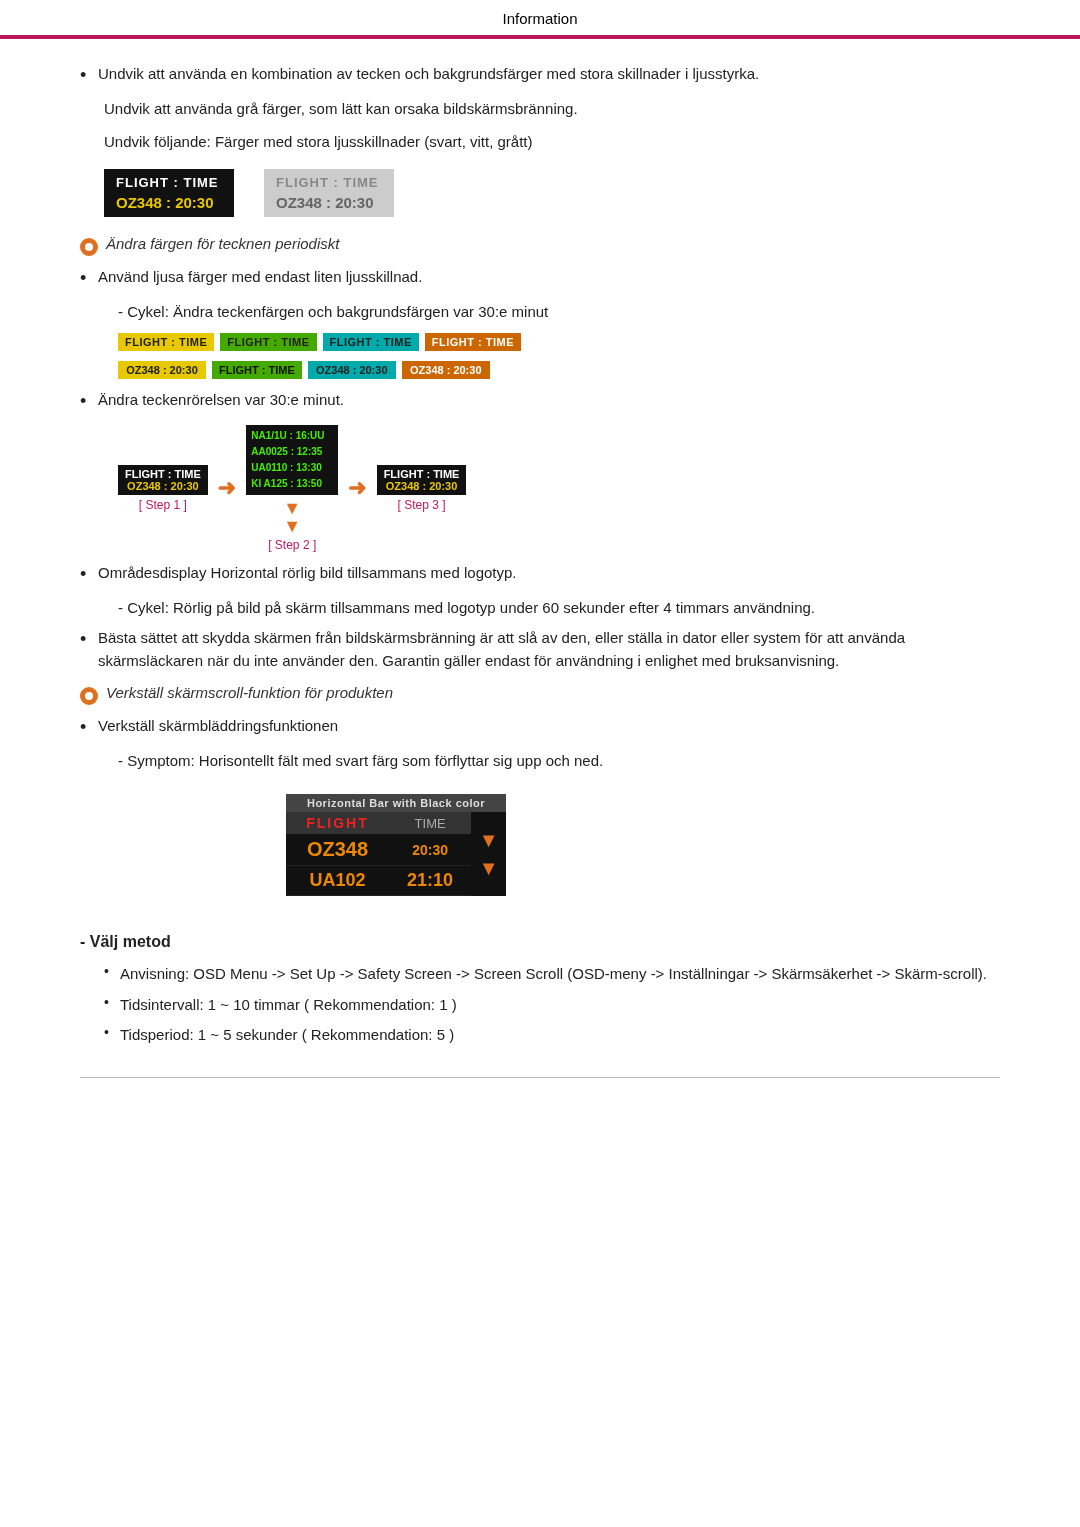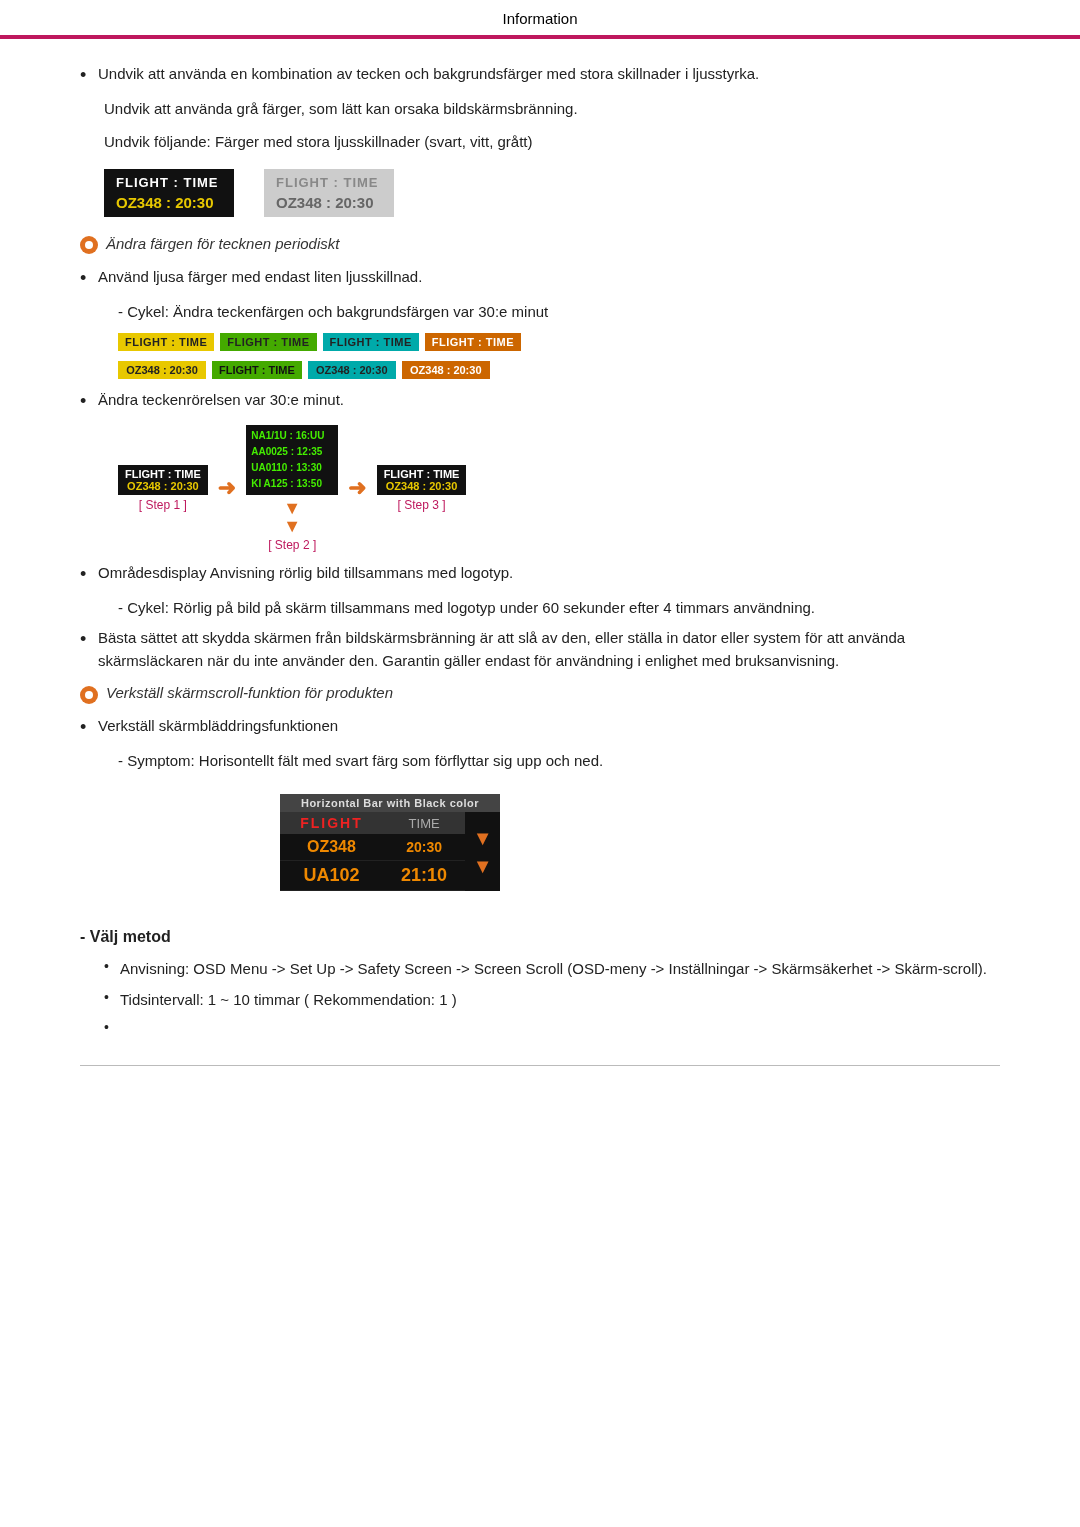--- a/index.html
+++ b/index.html
@@ -77,21 +77,21 @@
     }
     .flight-box-grey .row1 {
       color: #888;
     }
     .flight-box-grey .row2 {
       color: #666;
     }
     
     .orange-bullet {
       display: flex;
-      align-items: center;
+      align-items: flex-end;
       margin: 10px 0 10px 0;
     }
     .orange-circle {
       width: 18px;
       height: 18px;
       background: #e07020;
       border-radius: 50%;
       min-width: 18px;
       margin-right: 8px;
       margin-top: 2px;
@@ -195,20 +195,21 @@
     }
     
     .hbar-container {
       margin: 14px 0 14px 200px;
       display: inline-block;
     }
     .hbar-table {
       border-collapse: collapse;
       min-width: 220px;
       background: #0f766e;
+      margin-left: 6px;
     }
     .hbar-header-row td {
       background: #333;
       color: #ccc;
       font-size: 11px;
       padding: 3px 10px;
       text-align: center;
     }
     .hbar-data-row td {
       background: #111;
@@ -379,21 +380,21 @@
         <div>FLIGHT  :  TIME</div>
         <div class="s-r2">OZ348   :  20:30</div>
       </div>
       <div class="step-label">[ Step 3 ]</div>
     </div>
   </div>
 
   
   <div class="bullet-item">
     <span class="bullet-dot">•</span>
-    <span class="bullet-text">Områdesdisplay Anvisning rörlig bild tillsammans med logotyp.</span>
+    <span class="bullet-text">Områdesdisplay Horizontal rörlig bild tillsammans med logotyp.</span>
   </div>
 
   
   <div class="indent-dash">
     <span>- Cykel: Rörlig på bild på skärm tillsammans med logotyp under 60 sekunder efter 4 timmars användning.</span>
   </div>
 
   
   <div class="bullet-item">
     <span class="bullet-dot">•</span>
@@ -429,21 +430,21 @@
         <td style="color:#aaa; font-size:13px;">TIME</td>
         <td class="hbar-arrow-col" rowspan="3">
           <div class="hbar-scroll-indicator">
             <div class="arrow-down" style="color:#e07020; font-size:20px;">▼</div>
             <div style="height:8px;"></div>
             <div class="arrow-down" style="color:#e07020; font-size:20px;">▼</div>
           </div>
         </td>
       </tr>
       <tr class="hbar-data-row">
-        <td style="color:#ee8800; font-size:16px;">OZ348</td>
+        <td style="color:#ee8800; font-size:20px;">OZ348</td>
         <td style="color:#ee8800; font-size:14px;">20:30</td>
       </tr>
       <tr class="hbar-data-row">
         <td style="color:#ee8800; font-size:18px;">UA102</td>
         <td style="color:#ee8800; font-size:18px;">21:10</td>
       </tr>
     </tbody>
       </table>
   </div>
 
@@ -455,17 +456,18 @@
     <span class="sub-bullet-text">Anvisning: OSD Menu -&gt; Set Up -&gt; Safety Screen -&gt; Screen Scroll (OSD-meny -&gt; Inställningar -&gt; Skärmsäkerhet -&gt; Skärm-scroll).</span>
   </div>
 
   <div class="sub-bullet">
     <span class="sub-bullet-dot">•</span>
     <span class="sub-bullet-text">Tidsintervall: 1 ~ 10 timmar ( Rekommendation: 1 )</span>
   </div>
 
   <div class="sub-bullet">
     <span class="sub-bullet-dot">•</span>
+    <span class="sub-bullet-text">Tidsperiod: 1 ~ 5 sekunder ( Rekommendation: 5 )</span>
   </div>
 
   <hr class="bottom-line">
 
 </div>
 
 </body></html>

